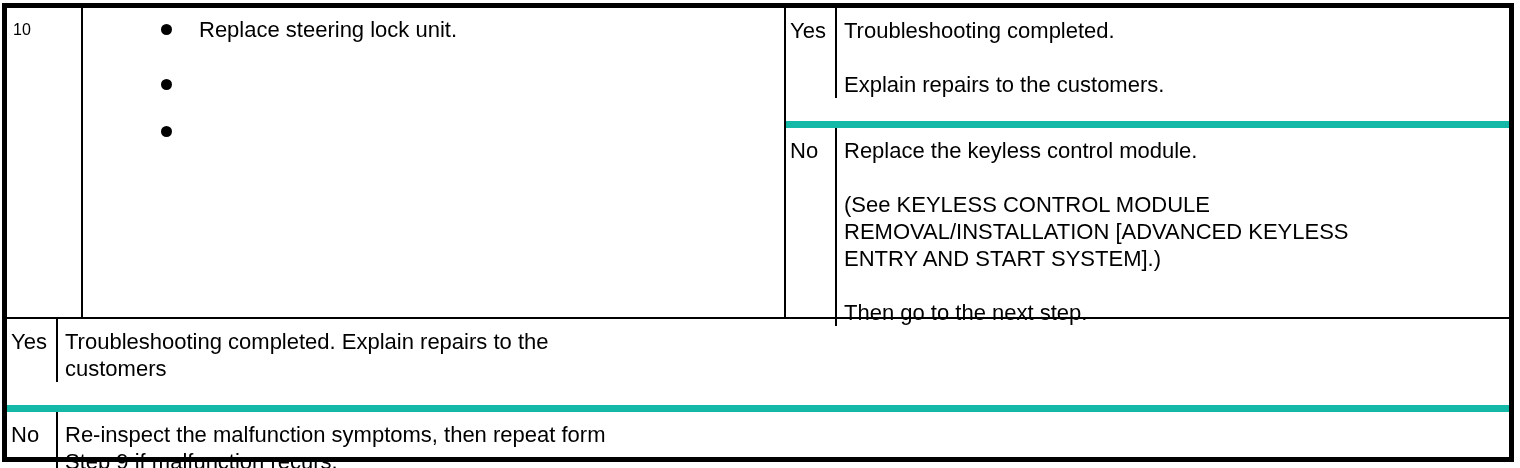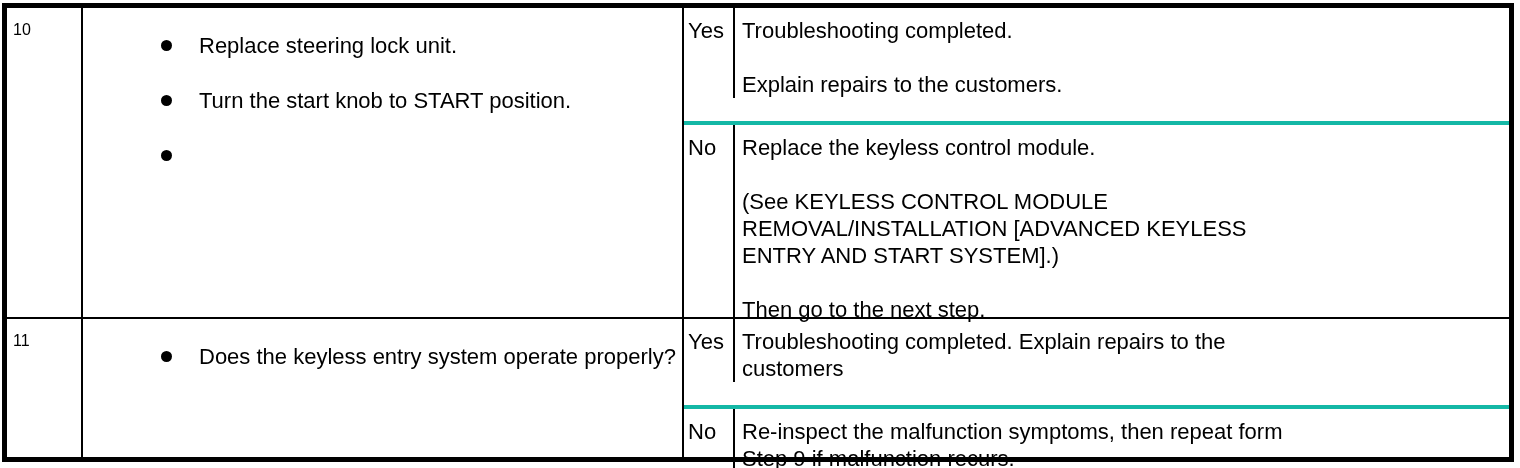--- a/index.html
+++ b/index.html
@@ -37,24 +37,24 @@
   .trow.row-11 { height: 138px; border-top: 2px solid #000000; flex: 1; }
   .col-step {
     width: 76px;
     box-sizing: border-box;
     border-right: 2px solid #000000;
     padding: 8px 4px 0 6px;
     font-size: 16px;
     line-height: 27px;
   }
   .col-action {
-    width: 601px;
+    width: 703px;
     box-sizing: border-box;
     border-right: 2px solid #000000;
-    padding-top: 24px;
+    padding-top: 8px;
   }
   .bullet-item {
     display: flex;
     align-items: flex-start;
     margin: 0 0 28px 78px;
     font-size: 22px;
     line-height: 27px;
   }
   .bullet {
     width: 11px;
@@ -67,21 +67,21 @@
   .col-results {
     flex: 1;
     display: flex;
     flex-direction: column;
   }
   .result-row {
     display: flex;
     flex-direction: row;
     box-sizing: border-box;
   }
-  .result-row.split { border-top: 4px solid #14b8a6; flex: 1; margin-top: 23px; }
+  .result-row.split { border-top: 7px solid #14b8a6; flex: 1; margin-top: 23px; }
   .row-10 .result-row.first { height: 98px; }
   .row-11 .result-row.first { height: 68px; }
   .col-answer {
     width: 51px;
     box-sizing: border-box;
     border-right: 2px solid #000000;
     padding: 9px 2px 0 4px;
     font-size: 22px;
     line-height: 27px;
   }
@@ -103,21 +103,20 @@
       <div class="col-step">
         <span>10</span>
       </div>
       <div class="col-action">
         <div class="bullet-item">
           <span class="bullet"></span>
           <span>Replace steering lock unit.</span>
         </div>
         <div class="bullet-item">
           <span class="bullet"></span>
-          <span>Turn the start knob to START position.</span>
         </div>
         <div class="bullet-item">
           <span class="bullet"></span>
         </div>
       </div>
       <div class="col-results">
         <div class="result-row first">
           <div class="col-answer">Yes</div>
           <div class="col-result">Troubleshooting completed.
 
@@ -130,29 +129,20 @@
 (See KEYLESS CONTROL MODULE
 REMOVAL/INSTALLATION [ADVANCED KEYLESS
 ENTRY AND START SYSTEM].)
 
 Then go to the next step.</div>
         </div>
       </div>
     </div>
 
     <div class="trow row-11">
-      <div class="col-step">
-        <span>11</span>
-      </div>
-      <div class="col-action">
-        <div class="bullet-item">
-          <span class="bullet"></span>
-          <span>Does the keyless entry system operate properly?</span>
-        </div>
-      </div>
       <div class="col-results">
         <div class="result-row first">
           <div class="col-answer">Yes</div>
           <div class="col-result">Troubleshooting completed. Explain repairs to the
 customers</div>
         </div>
         <div class="result-row split">
           <div class="col-answer">No</div>
           <div class="col-result">Re-inspect the malfunction symptoms, then repeat form
 Step 9 if malfunction recurs.</div>

